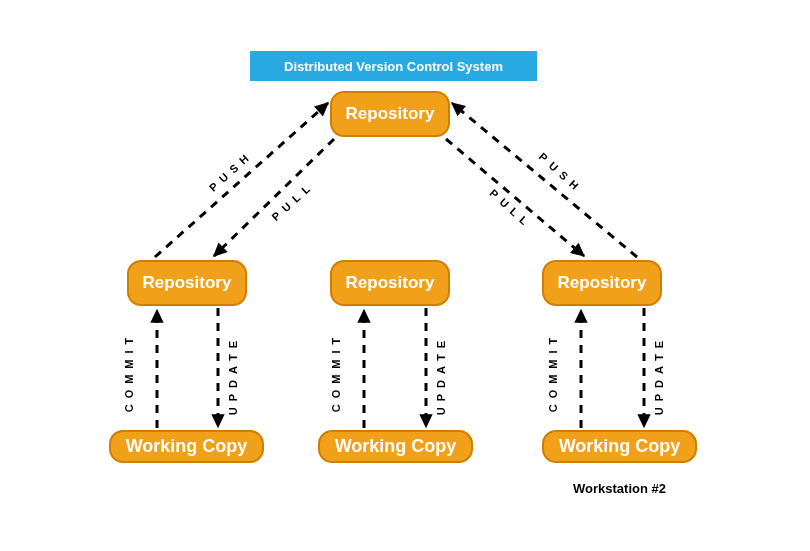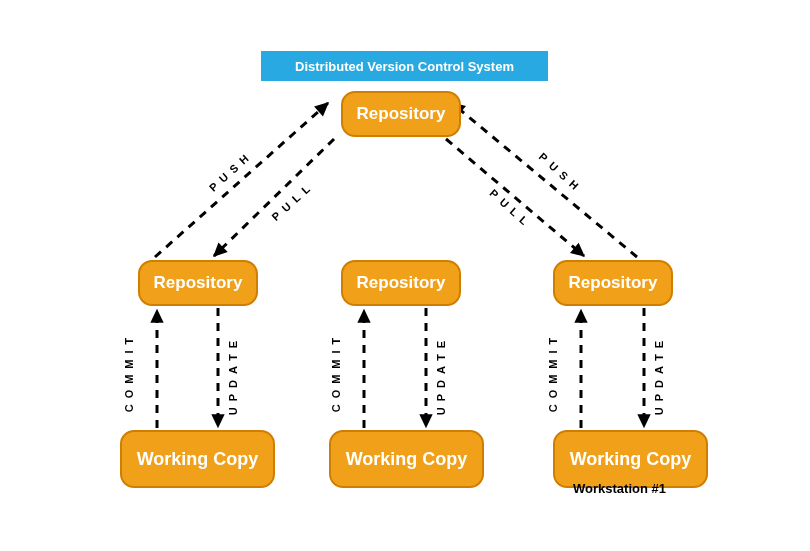--- a/index.html
+++ b/index.html
@@ -29,39 +29,38 @@
   }
   marker path { fill: var(--arrow, #000); }
 
   .node {
     position: absolute;
     box-sizing: border-box;
     display: flex;
     align-items: center;
     justify-content: center;
     z-index: 2;
-    margin-left: 11px;
   }
   .title-banner {
     left: 250px; top: 51px; width: 287px; height: 30px;
     background: var(--title-bg, #29A9E1);
     border: 1px solid var(--title-bg, #29A9E1);
     color: var(--title-text, #fff);
     font-weight: bold;
     font-size: 13px;
   }
   .orange-node {
     background: var(--node-fill, #F1A019);
     border: 2px solid var(--node-border, #D07E00);
     border-radius: 14px;
     color: var(--node-text, #fff);
     font-weight: bold;
   }
   .repo { width: 120px; height: 46px; font-size: 17px; }
-  .wcopy { width: 155px; height: 58px; font-size: 18px; }
+  .wcopy { width: 155px; height: 33px; font-size: 18px; }
 
   .repo.central { left: 330px; top: 91px; }
   .repo.r1 { left: 127px; top: 260px; }
   .repo.r2 { left: 330px; top: 260px; }
   .repo.r3 { left: 542px; top: 260px; }
   .wcopy.w1 { left: 109px; top: 430px; }
   .wcopy.w2 { left: 318px; top: 430px; }
   .wcopy.w3 { left: 542px; top: 430px; }
 
   .caption {
@@ -136,21 +135,21 @@
   <div class="node orange-node repo central">Repository</div>
 
   <div class="node orange-node repo r1">Repository</div>
   <div class="node orange-node repo r2">Repository</div>
   <div class="node orange-node repo r3">Repository</div>
 
   <div class="node orange-node wcopy w1">Working Copy</div>
   <div class="node orange-node wcopy w2">Working Copy</div>
   <div class="node orange-node wcopy w3">Working Copy</div>
 
-  <div class="caption c3">Workstation #1</div>
+  <div class="caption c3">Workstation #2</div>
 
   <div class="edge-label lbl-push-left">PUSH</div>
   <div class="edge-label lbl-pull-left">PULL</div>
   <div class="edge-label lbl-push-right">PUSH</div>
   <div class="edge-label lbl-pull-right">PULL</div>
 
   <div class="edge-label lbl-commit-1">COMMIT</div>
   <div class="edge-label lbl-update-1">UPDATE</div>
   <div class="edge-label lbl-commit-2">COMMIT</div>
   <div class="edge-label lbl-update-2">UPDATE</div>

